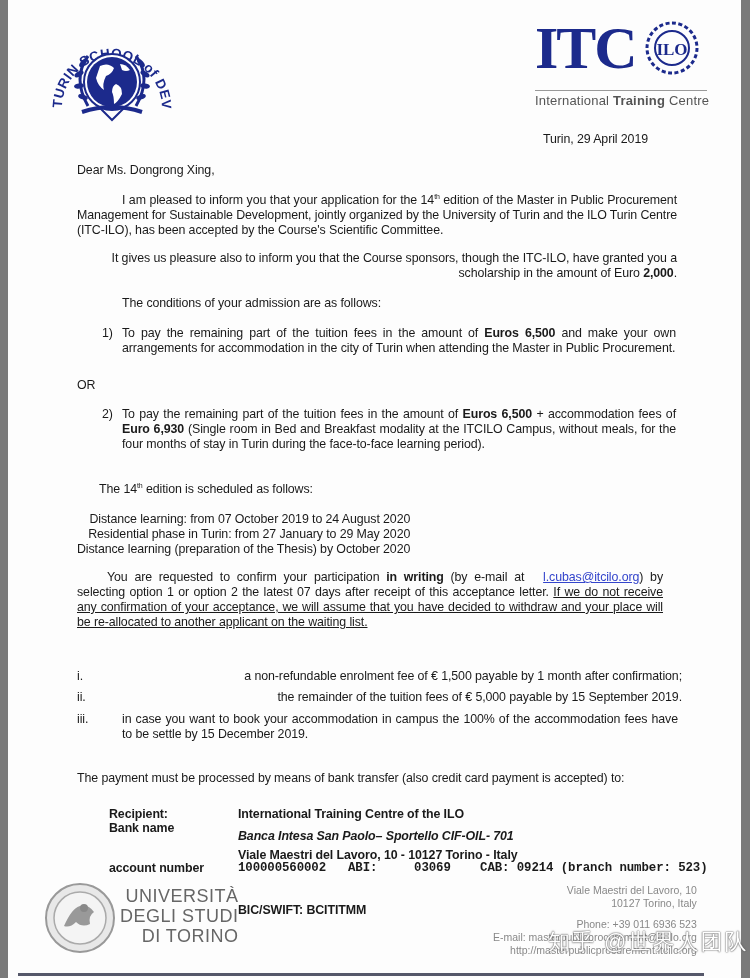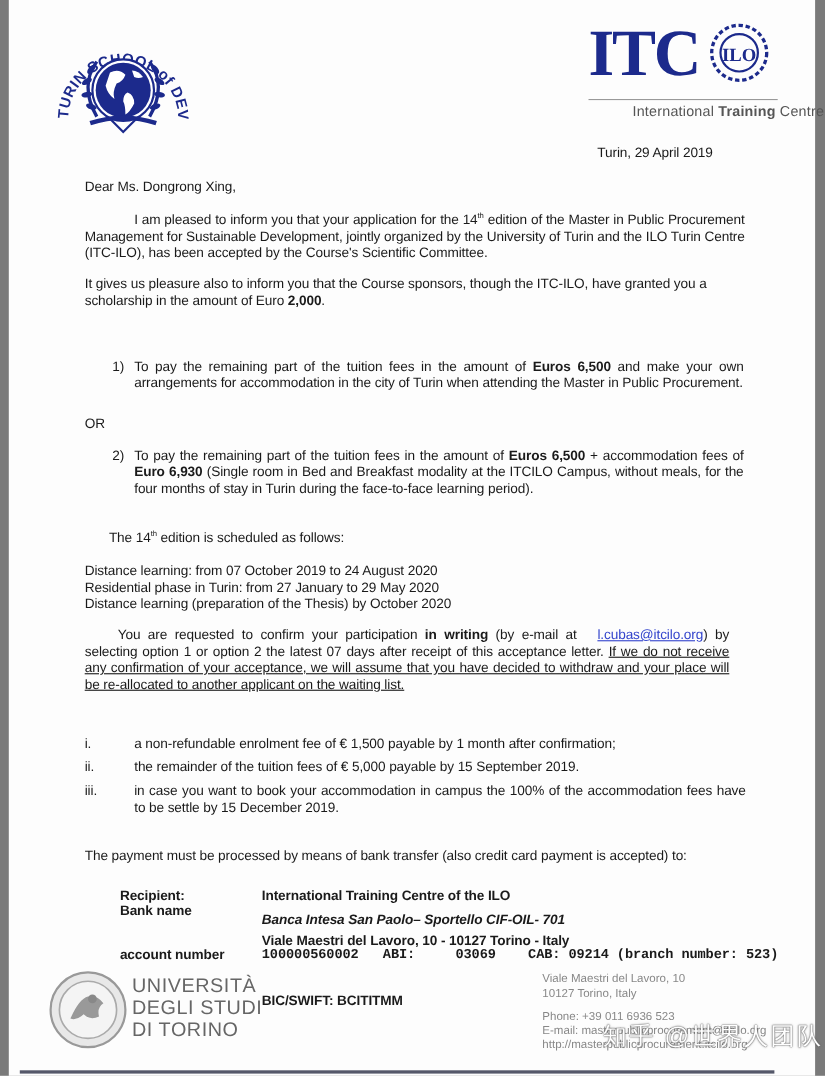--- a/index.html
+++ b/index.html
@@ -1,27 +1,27 @@
 <!DOCTYPE html>
 <html><head>
 <meta charset="utf-8">
 <style>
   html, body { margin:0; padding:0; }
   body { width:750px; height:978px; background:#7a7a7a; position:relative; overflow:hidden;
          font-family:"Liberation Sans", sans-serif; color:#1a1a1a; }
   .page { position:absolute; left:8px; top:0; width:733px; height:978px; background:#fdfdfd; }
-  .abs { position:absolute; }
+  .abs { position:absolute;text-align:right; }
   .txt { font-size:12.4px; line-height:15px; letter-spacing:-0.1px; }
   .just { text-align:justify; }
   b { font-weight:bold; }
   sup { font-size:7px; vertical-align:top; line-height:8px; }
   .link { color:#3344cc; text-decoration:underline;margin-left:12px; }
   .ul { text-decoration:underline; }
   .itc-letters { font-family:"Liberation Serif", serif; font-weight:bold; font-size:60px; color:#1c2a8c; letter-spacing:-2px; line-height:60px; }
-  .itc-sub { font-size:13px; color:#555; letter-spacing:0.2px;margin-left:40px; }
+  .itc-sub { font-size:13px; color:#555; letter-spacing:0.2px; }
   .unito { font-family:Liberation Sans, sans-serif; color:#666; font-size:18px; line-height:20px; letter-spacing:0.5px; }
   .footer-addr { font-size:10.5px; line-height:13px; color:#888; }
   .bottom-line { position:absolute; left:18px; width:686px; top:973px; height:3px; background:#55586a; }
   .watermark { font-size:22px; color:#fff; text-shadow:0 0 2px #666, 0 0 1px #333; letter-spacing:2px; }
 </style>
 </head>
 <body>
 
 <div class="page">
 
@@ -80,20 +80,21 @@
   <div class="abs txt" style="left:69px; top:163px;">Dear Ms. Dongrong Xing,</div>
 
   <div class="abs txt just" style="left:69px; top:193px; width:600px; text-indent:45px;">
     <span>I am pleased to inform you that your application for the 14</span><sup>th</sup><span> edition of the Master in Public Procurement Management for Sustainable Development, jointly organized by the University of Turin and the ILO Turin Centre (ITC-ILO), has been accepted by the Course's Scientific Committee.</span>
   </div>
 
   <div class="abs txt" style="left:69px; top:251px; width:600px;">
     <span>It gives us pleasure also to inform you that the Course sponsors, though the ITC-ILO, have granted you a scholarship in the amount of Euro </span><b>2,000</b><span>.</span>
   </div>
 
+  <div class="abs txt" style="left:114px; top:296px;">The conditions of your admission are as follows:</div>
 
   <div class="abs txt" style="left:94px; top:326px;">1)</div>
   <div class="abs txt just" style="left:114px; top:326px; width:554px;">
     <span>To pay the remaining part of the tuition fees in the amount of </span><b>Euros 6,500</b><span> and make your own arrangements for accommodation in the city of Turin when attending the Master in Public Procurement.</span>
   </div>
 
   <div class="abs txt" style="left:69px; top:378px;">OR</div>
 
   <div class="abs txt" style="left:94px; top:407px;">2)</div>
   <div class="abs txt just" style="left:114px; top:407px; width:554px;">

